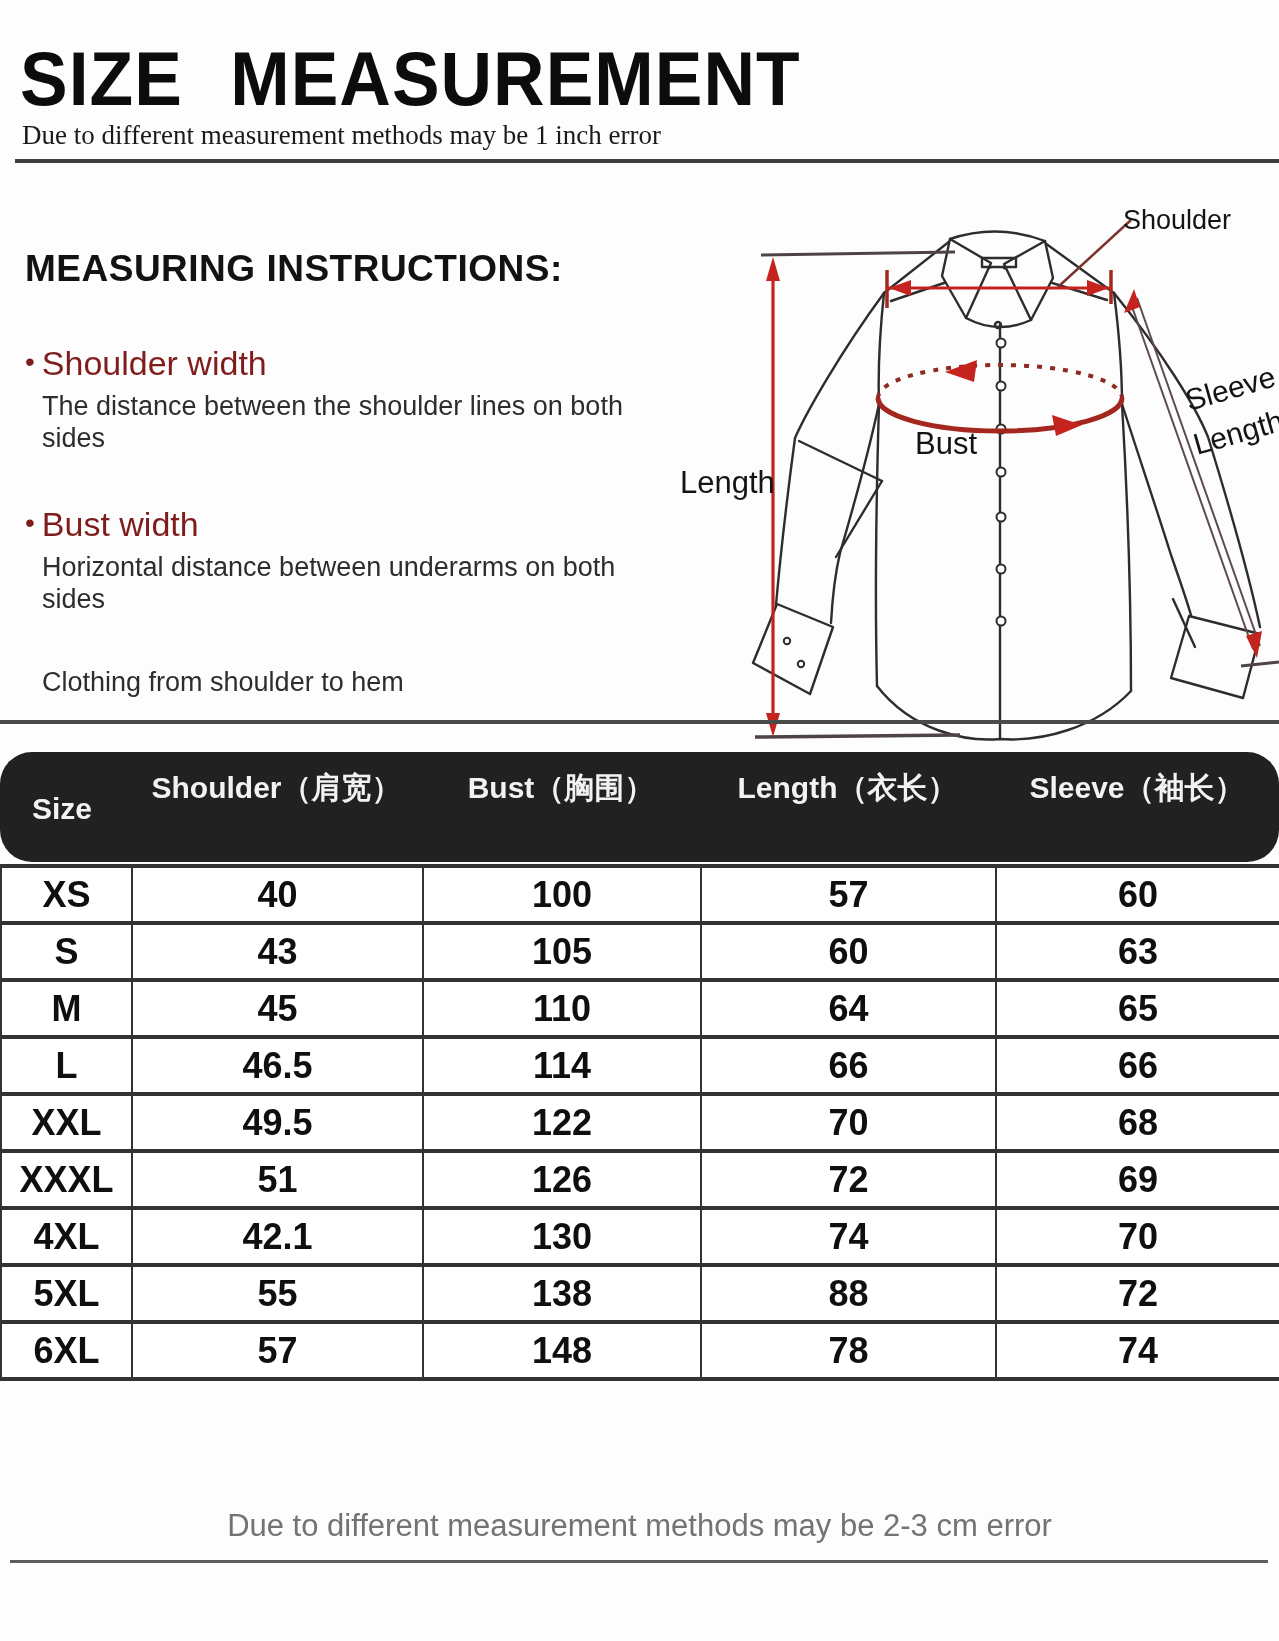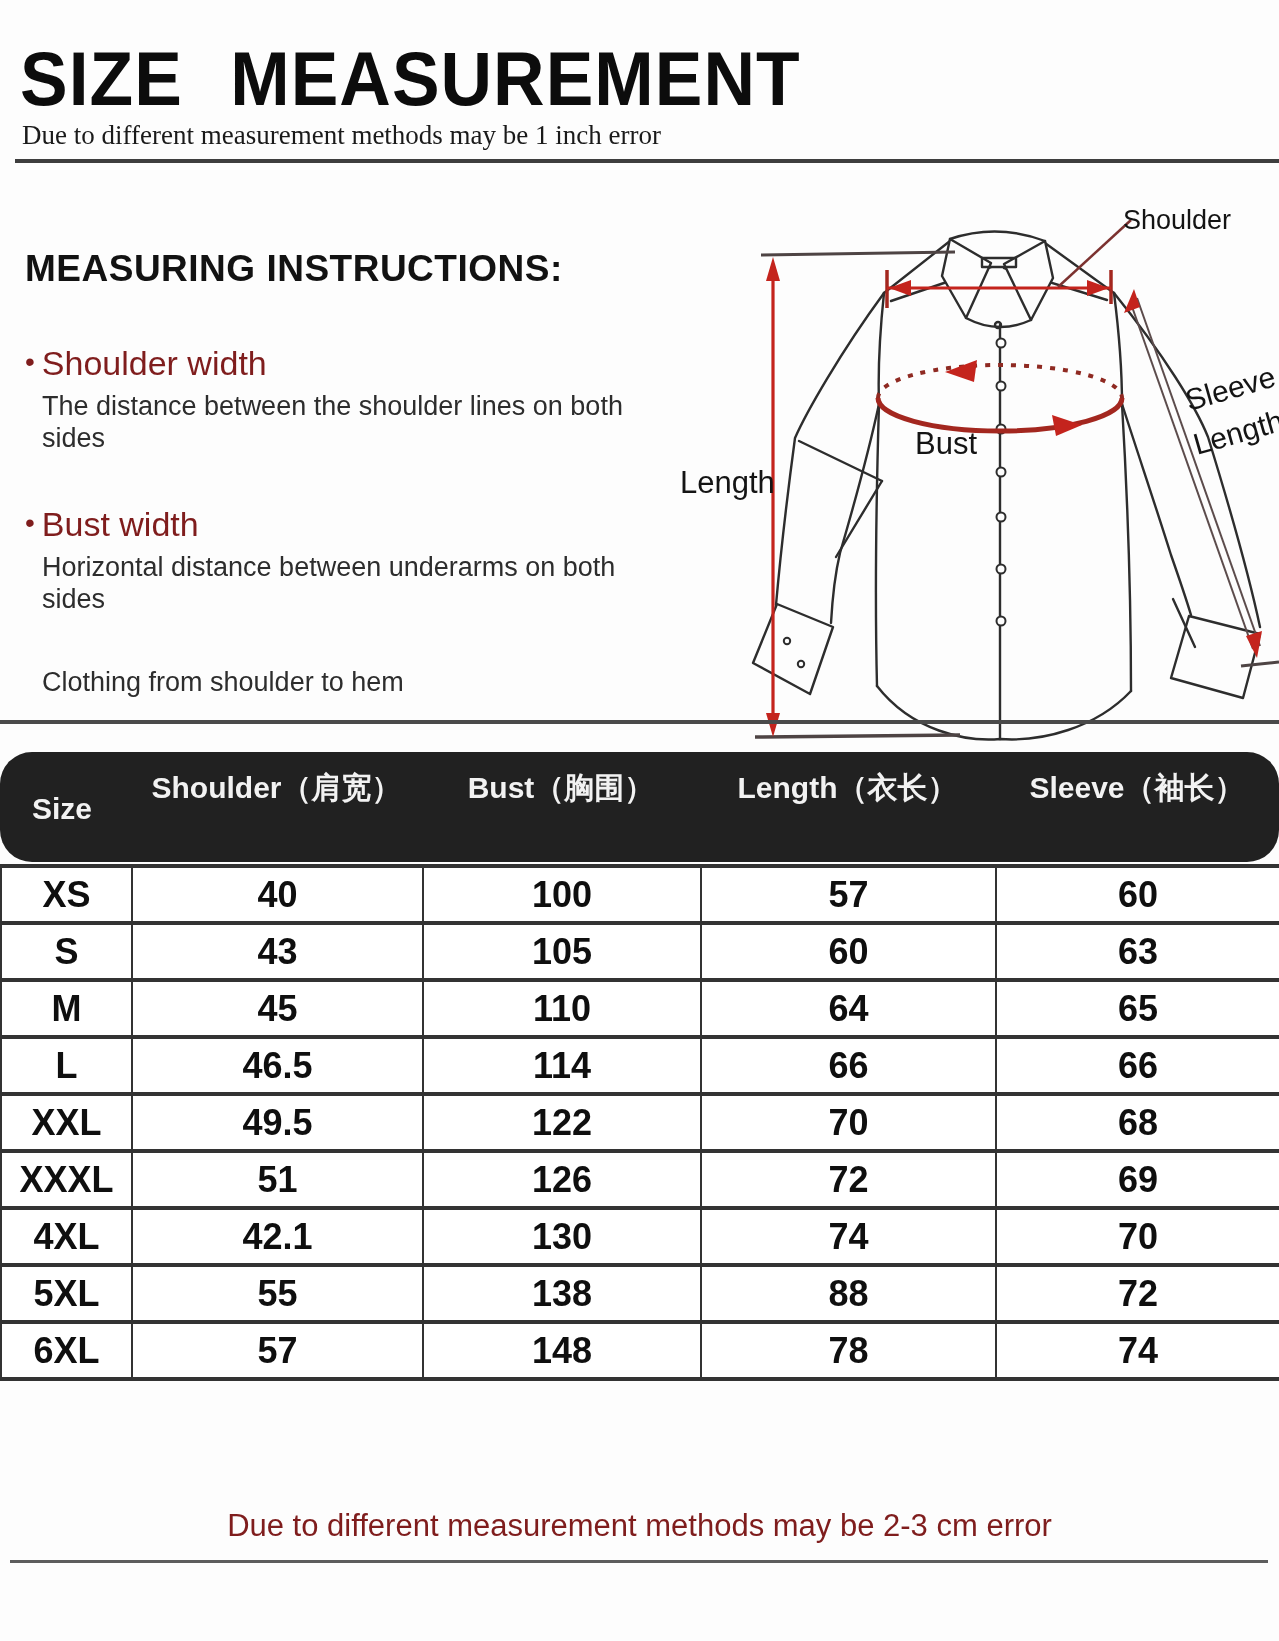--- a/index.html
+++ b/index.html
@@ -41,21 +41,21 @@
   .w0{width:131px;} .w1{width:291px;} .w2{width:278px;} .w3{width:295px;} .w4{width:284px;}
 
   table.size-table{position:absolute;left:0;top:864px;width:1279px;
                    border-collapse:collapse;table-layout:fixed;}
   table.size-table td{border:2px solid #333;border-top-width:4px;border-bottom-width:4px;
                       height:53px;text-align:center;font-size:36px;font-weight:bold;
                       color:#0f0f0f;background:#fff;padding:0;}
 
   
   .footer-note{position:absolute;left:0;top:1508px;width:1279px;text-align:center;
-               font-size:31px;color:#7f1d1d;}
+               font-size:31px;color:#737373;}
 </style>
 </head>
 <body>
 
 <div class="page">
 
   <div class="title">SIZE MEASUREMENT</div>
   <div class="subtitle">Due to different measurement methods may be 1 inch error</div>
   <div class="rule rule-top"></div>
 

